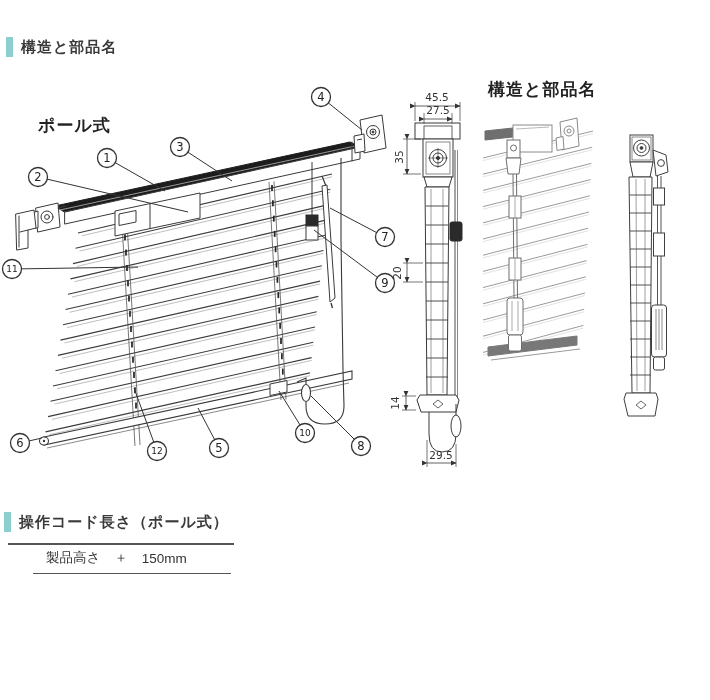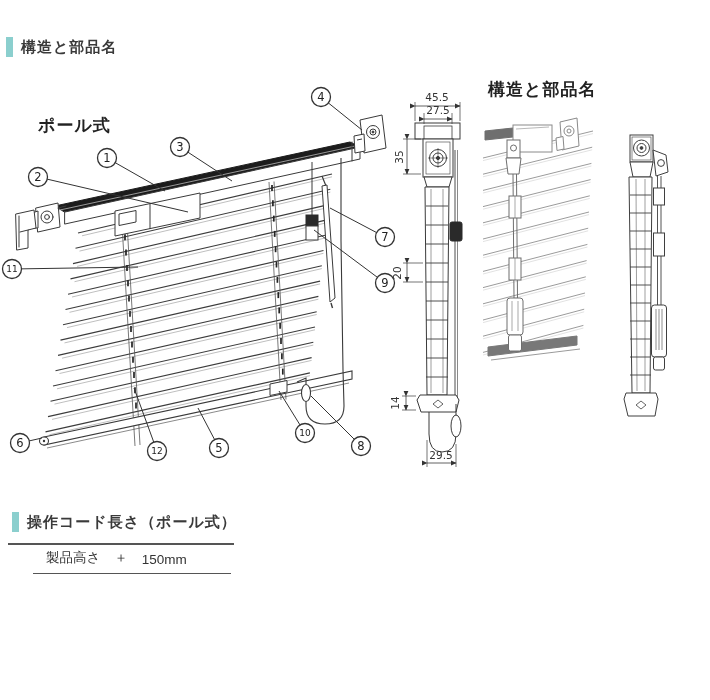--- a/index.html
+++ b/index.html
@@ -8,26 +8,26 @@
     font-family:"Liberation Sans","DejaVu Sans",sans-serif;color:#333;
     overflow:hidden;
   }
   .hdr{position:absolute;left:6px;top:37px;display:flex;align-items:center;}
   .hdr .bar{width:7px;height:20px;background:#8bcfce;margin-right:8px;}
   .hdr .t{font-size:15px;font-weight:bold;letter-spacing:1px;color:#3a3a3a;}
   .sec-label{position:absolute;font-size:17px;font-weight:bold;color:#222;letter-spacing:1px;}
   #pole-label{left:38px;top:78px;margin-top:36px;}
   #one-pole-label{left:488px;top:78px;}
   .cord-block{position:absolute;left:0;top:512px;width:260px;}
-  .cord-head{display:flex;align-items:center;margin-left:12px;}
+  .cord-head{display:flex;align-items:center;margin-left:4px;}
   .cord-head .bar{width:7px;height:20px;background:#8bcfce;margin-right:8px;}
   .cord-head .t{font-size:15px;font-weight:bold;letter-spacing:1px;color:#3a3a3a;}
   .rule1{position:absolute;left:8px;top:31px;width:226px;height:0;border-top:2px solid #555;}
   .rule2{position:absolute;left:33px;top:61px;width:198px;height:0;border-top:1.5px solid #555;}
-  .formula{position:absolute;left:46px;top:37px;font-size:13.5px;color:#333;display:flex;gap:14px;align-items:flex-end;}
+  .formula{position:absolute;left:46px;top:37px;font-size:13.5px;color:#333;display:flex;gap:14px;align-items:center;}
   svg text{font-family:"DejaVu Sans","Liberation Sans",sans-serif;}
   .dim-t{font-size:10.5px;fill:#333;}
 </style>
 </head>
 <body>
 
 <div class="hdr">
   <div class="bar"></div>
   <div class="t">構造と部品名</div>
 </div>

